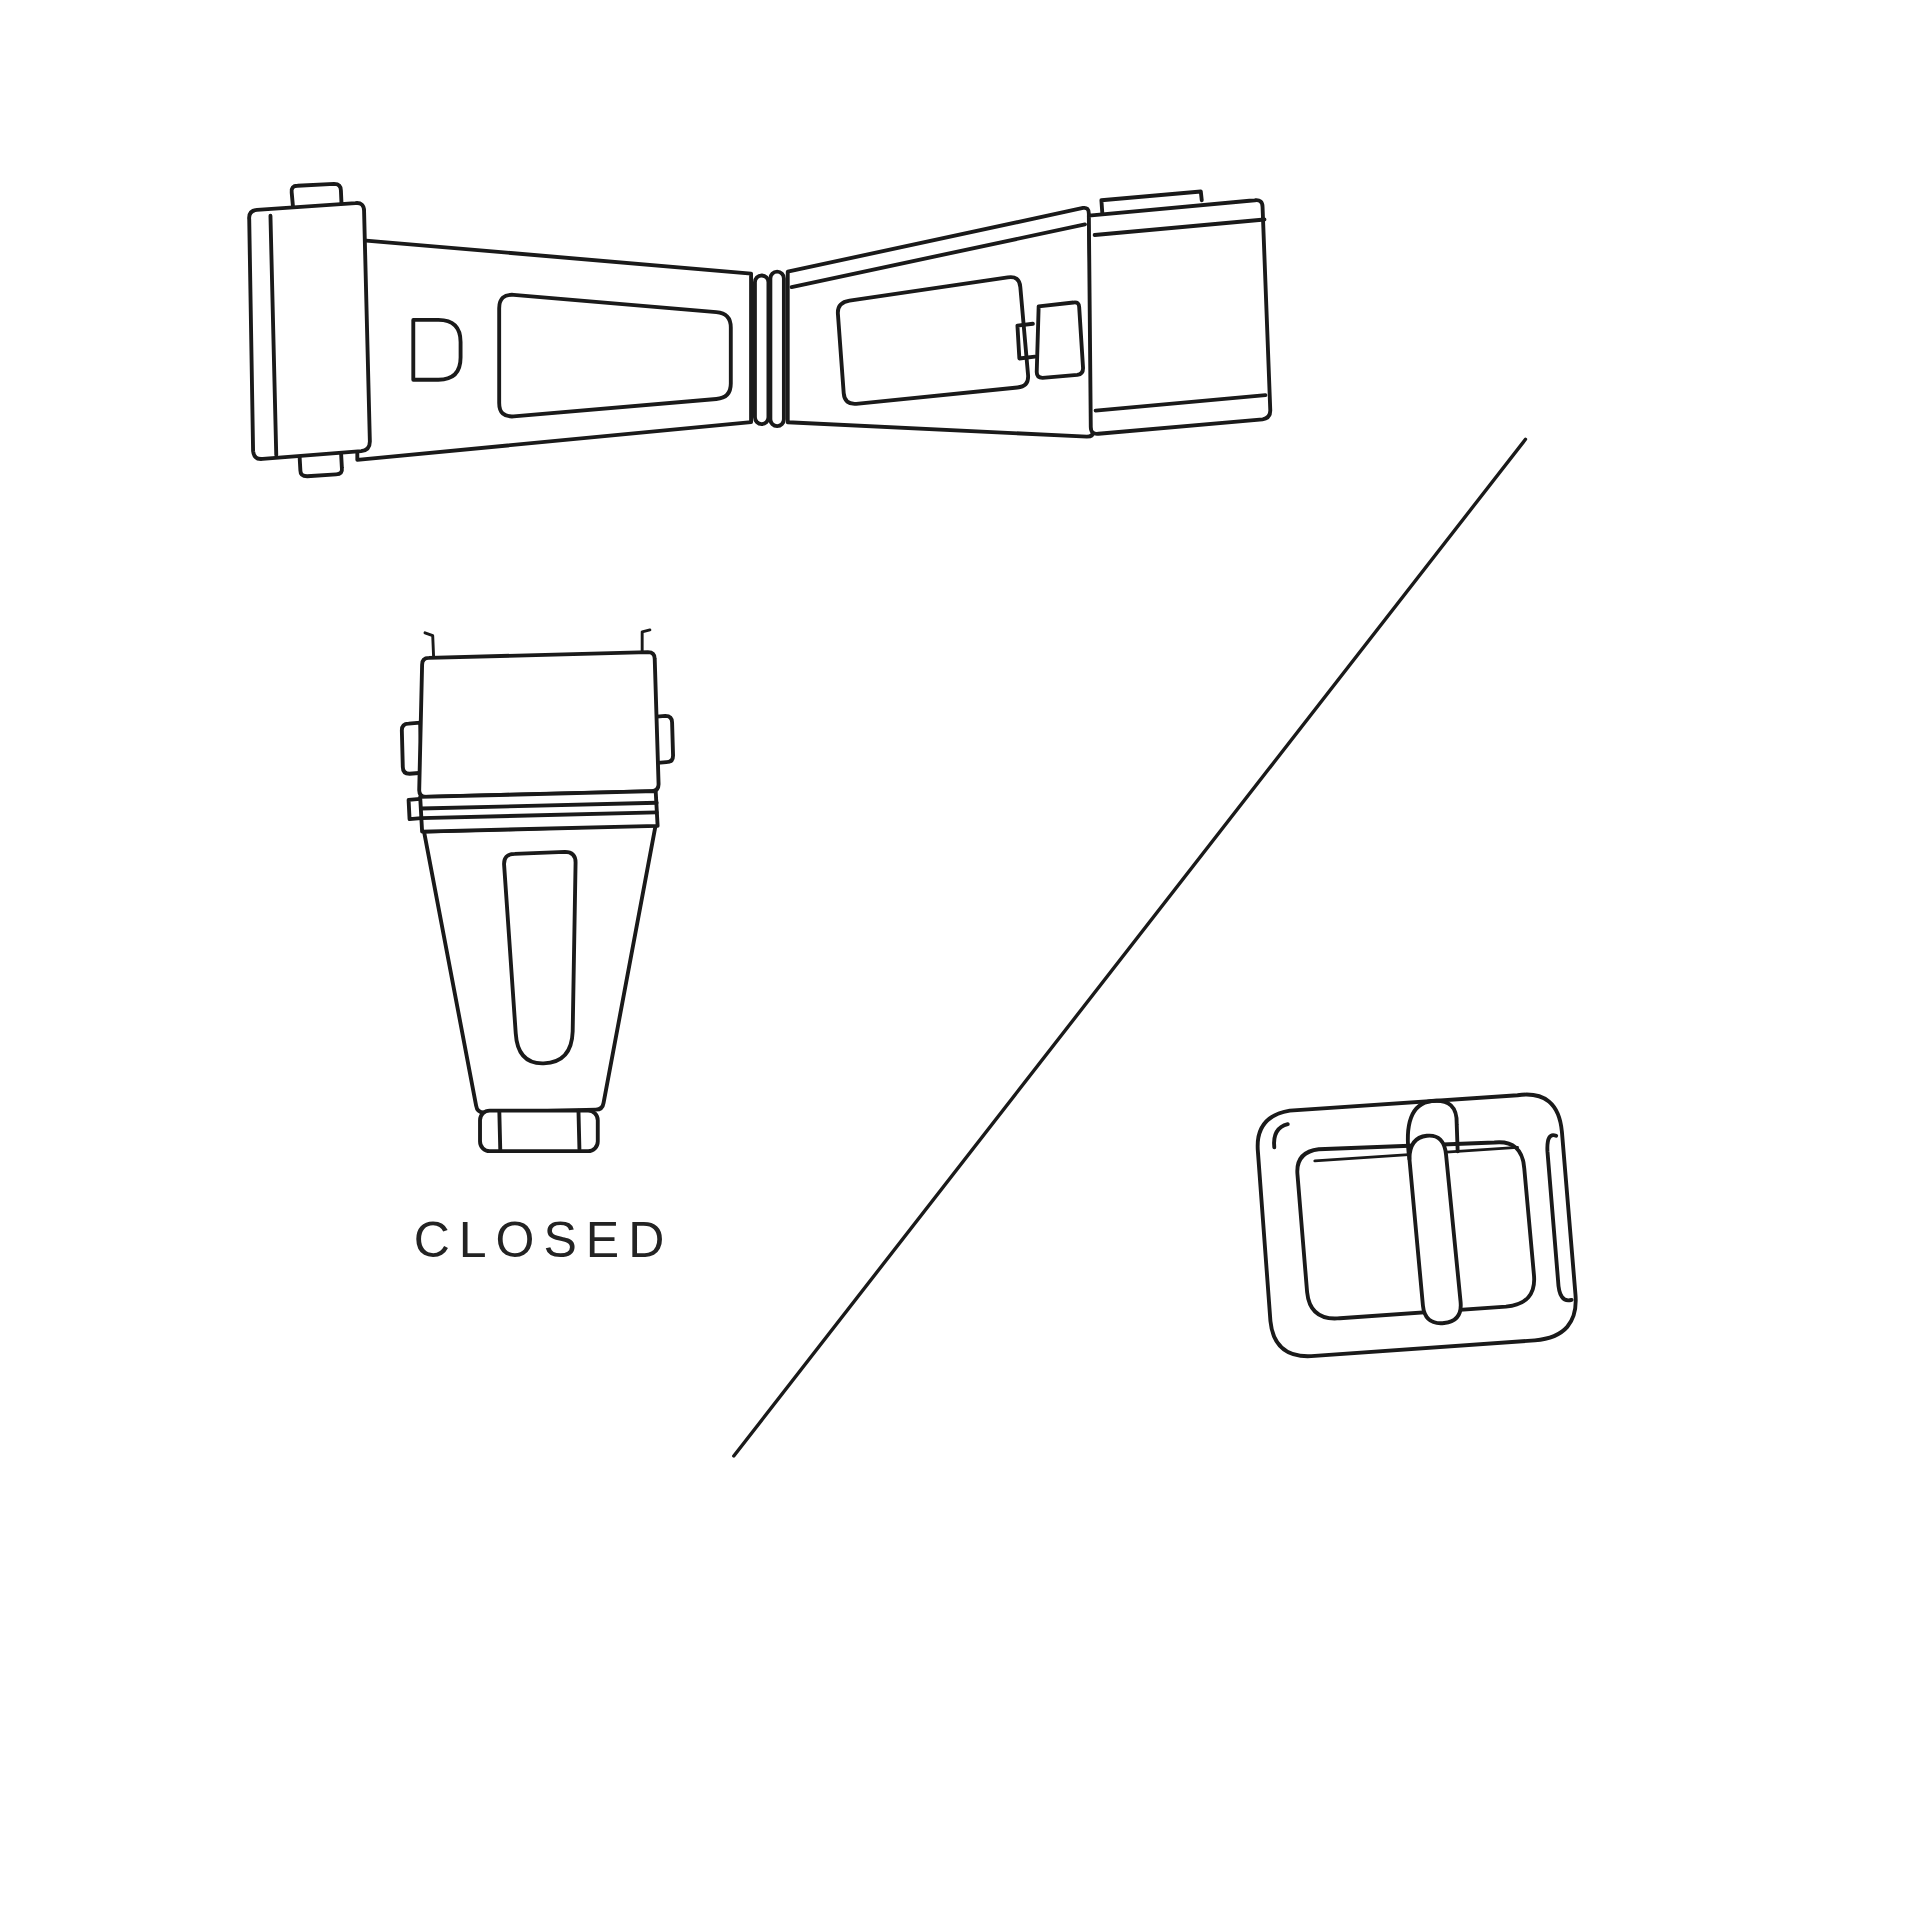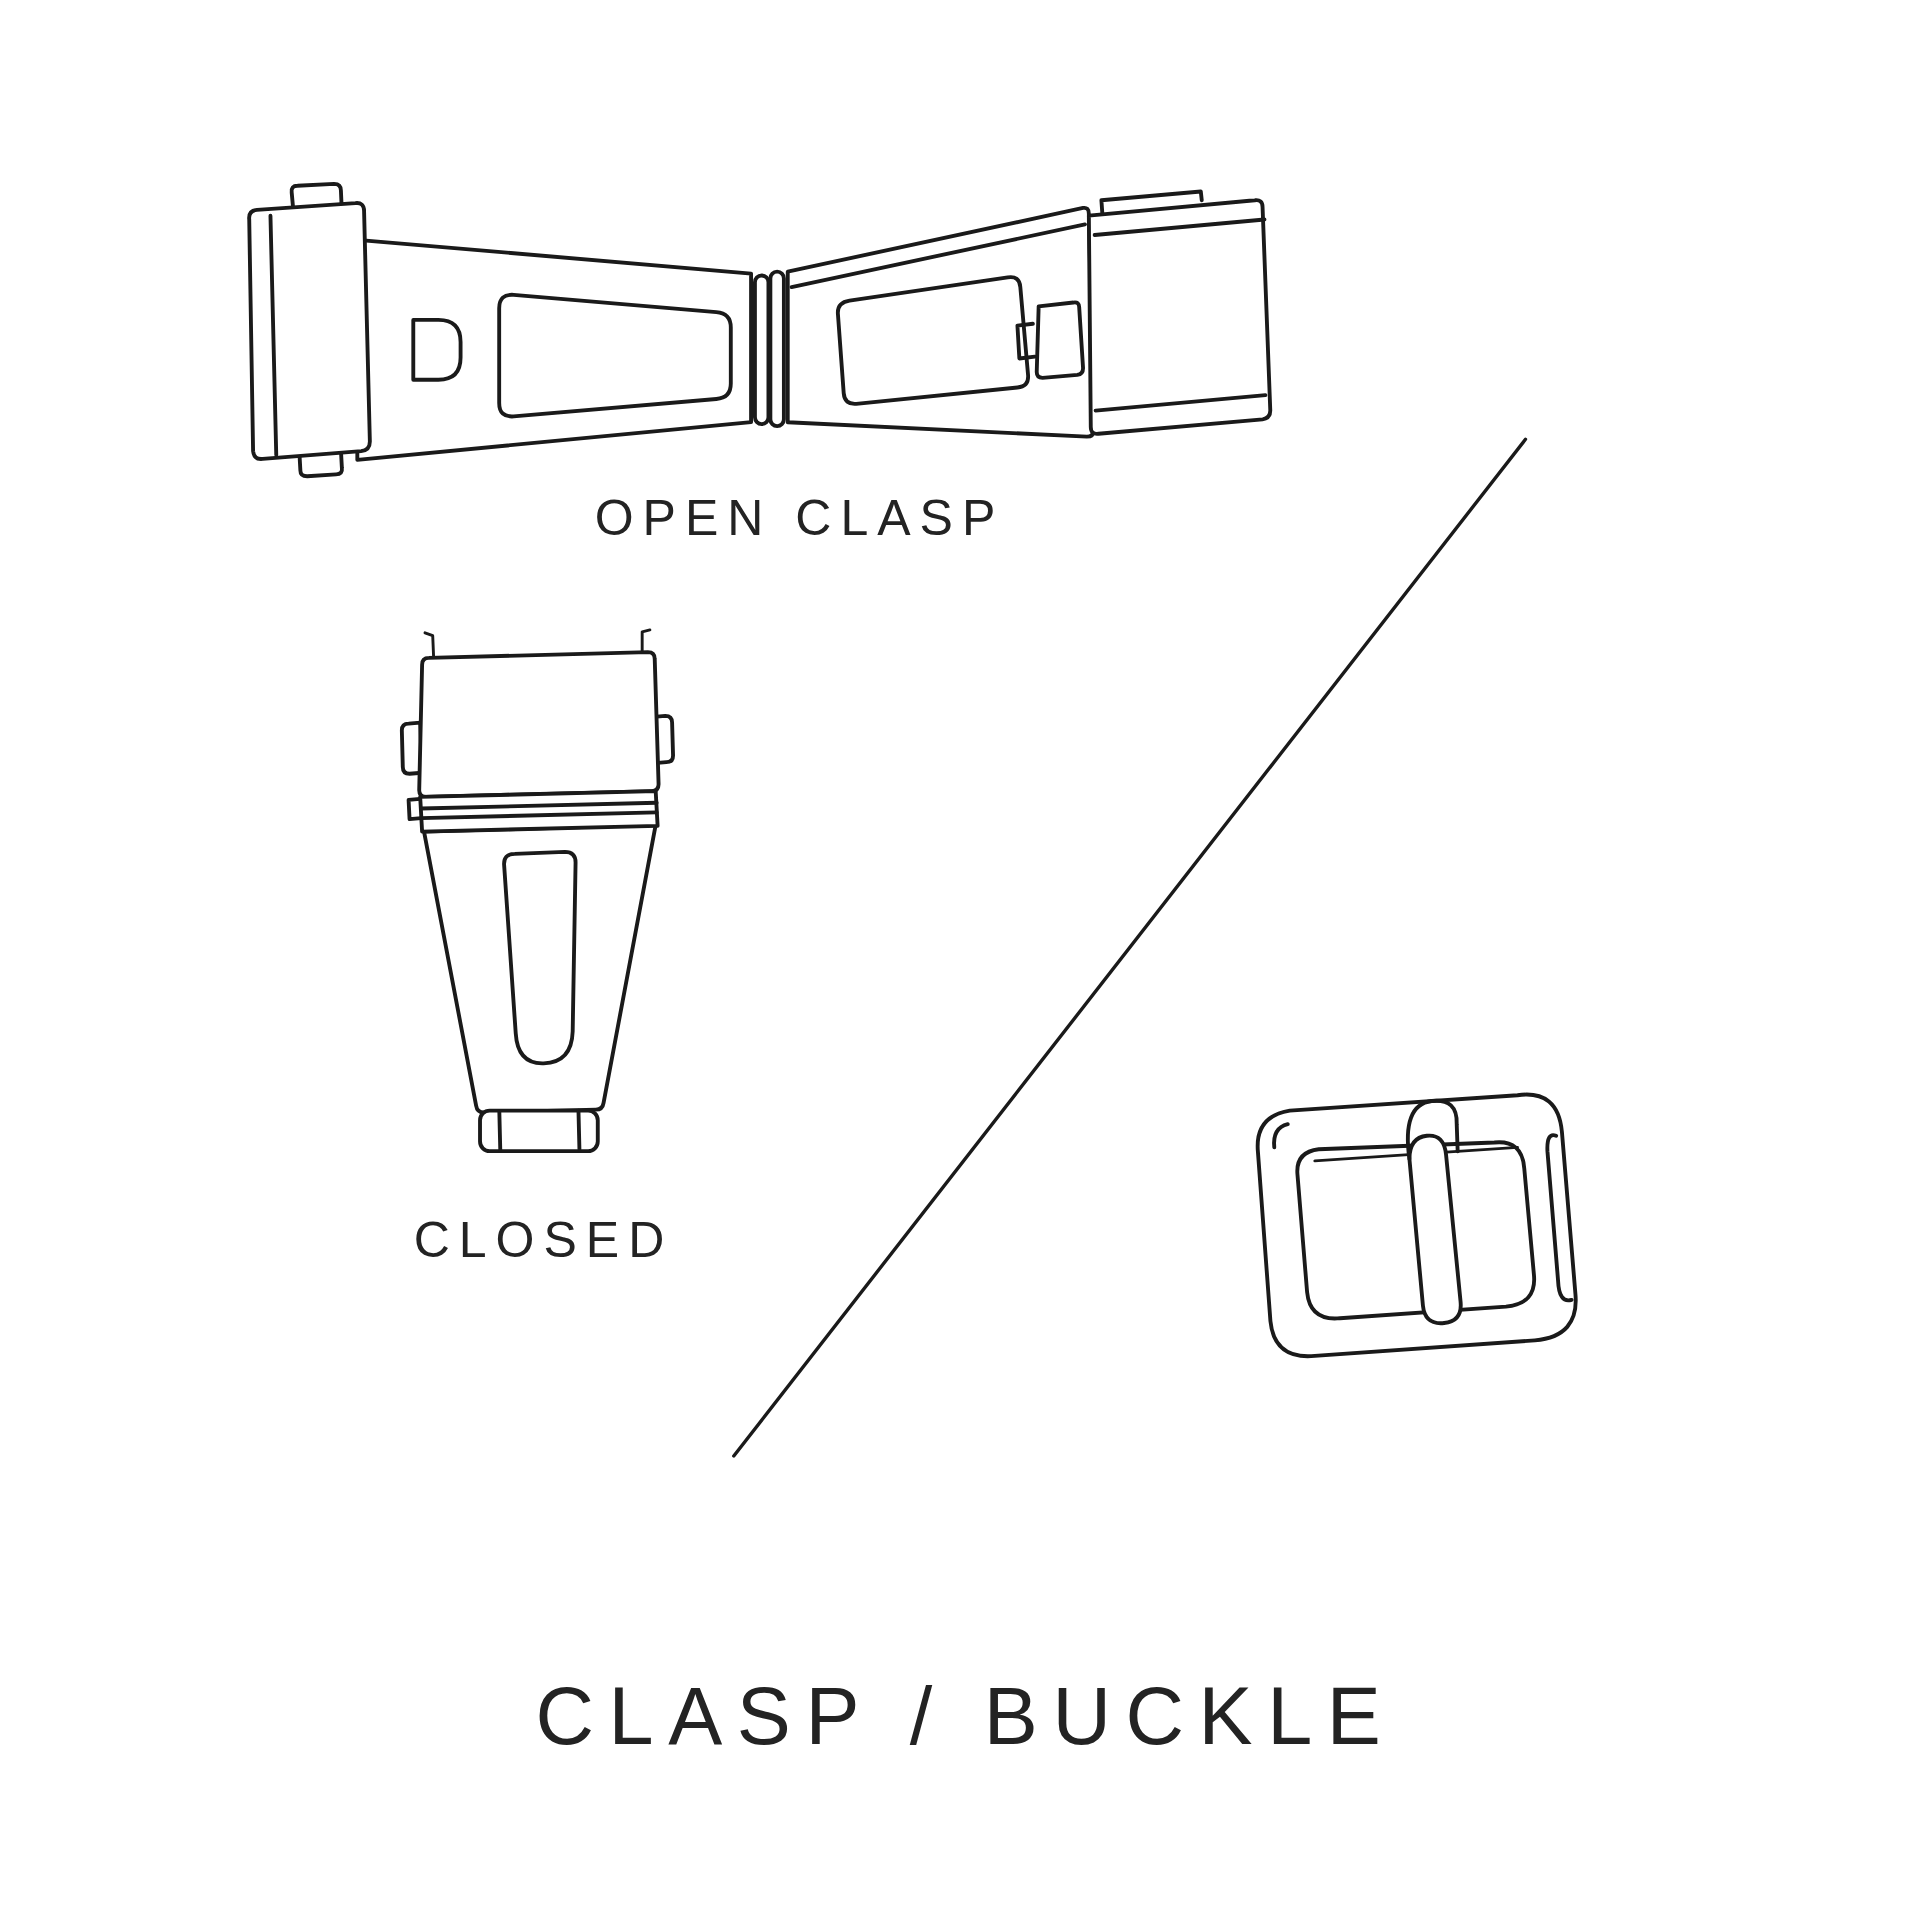--- a/index.html
+++ b/index.html
@@ -59,21 +59,20 @@
 
       <g>
         <path class="shape" d="M898,38 L1070,22 Q1078,21 1078,29 L1086,240 Q1086,248 1078,249 L908,264 Q900,265 900,257 Z"></path>
         <path class="stroke" d="M912,36 L911,22 L1014,13 L1015,22"></path>
         <path class="stroke" d="M904,58 L1080,42"></path>
         <path class="stroke" d="M905,240 L1081,224"></path>
       </g>
     </svg>
   </div>
 
-  <div class="label label-sm" style="left:558px;top:489px;width:483px">OPEN CLASP</div>
 
   <div class="fig" style="left:362px;top:628px;width:348px;height:555px">
     <svg viewBox="0 0 360 575">
 
       <path class="thin" d="M74,32 L73,8 L65,5"></path>
       <path class="thin" d="M290,28 L290,4 L298,2"></path>
 
       <path class="shape" d="M60,98 L48,99 Q41,99 41,106 L42,144 Q42,151 49,151 L62,150 Z"></path>
       <path class="shape" d="M302,92 L314,91 Q321,91 321,98 L322,132 Q322,139 315,139 L303,140 Z"></path>
 
@@ -113,16 +112,15 @@
       <path class="stroke" d="M350,64 Q340,60 341,80 L352,214 Q353,238 366,234"></path>
 
       <path class="thin" d="M100,90 L310,76"></path>
       <circle class="thin" cx="216" cy="82" r="9" fill="#ffffff"></circle>
 
       <path class="shape" d="M198,88 L212,240 Q214,260 234,258 Q253,256 251,236 L236,84 Q234,62 216,64 Q198,66 198,88 Z"></path>
       <path class="stroke" d="M198,88 Q190,32 221,28 Q248,25 247,52 L248,80"></path>
     </svg>
   </div>
 
-  <div class="title">CLASP / BUCKLE</div>
 
 </div>
 
 
 </body></html>

